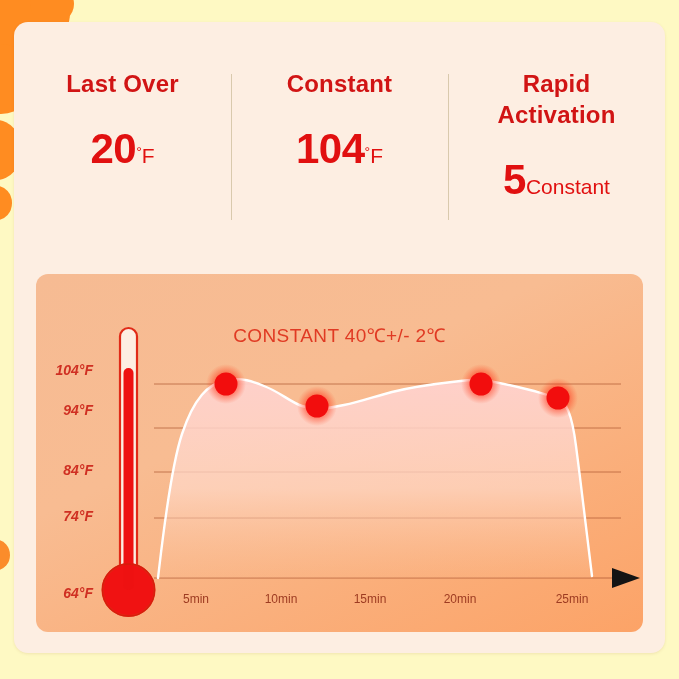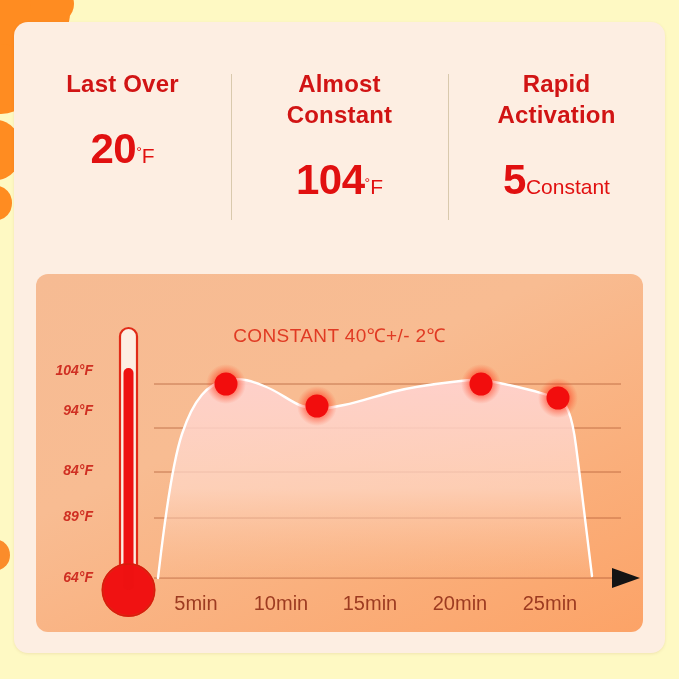--- a/index.html
+++ b/index.html
@@ -140,21 +140,21 @@
     font-size: 14px;
     font-style: italic;
     font-weight: 700;
     text-align: right;
     width: 62px;
     white-space: nowrap;
   }
   .xlab {
     position: absolute;
     color: #9d3b21;
-    font-size: 20px;
+    font-size: 12px;
     text-align: center;
     width: 80px;
     white-space: nowrap;
   }
 </style>
 </head>
 <body>
 
 <div id="root">
 
@@ -171,21 +171,20 @@
 
       <div class="stat">
         <div class="stat-title">Last Over</div>
         <div class="stat-value">
           <span class="stat-num">20</span><span class="stat-unit deg">F</span>
         </div>
       </div>
 
       <div class="stat">
         <div class="stat-title">
-          <div>Almost</div>
           <div>Constant</div>
         </div>
         <div class="stat-value">
           <span class="stat-num">104</span><span class="stat-unit deg">F</span>
         </div>
       </div>
 
       <div class="stat">
         <div class="stat-title">
           <div>Rapid</div>
@@ -277,25 +276,25 @@
           <g>
             <circle cx="522" cy="124" r="20" fill="url(#dotGlow)"></circle>
             <circle cx="522" cy="124" r="11.5" fill="#f20d0d"></circle>
           </g>
         </g>
       </svg>
 
       <div class="ylab" style="left:-5px; top:88px;">104°F</div>
       <div class="ylab" style="left:-5px; top:128px;">94°F</div>
       <div class="ylab" style="left:-5px; top:188px;">84°F</div>
-      <div class="ylab" style="left:-5px; top:234px;">89°F</div>
-      <div class="ylab" style="left:-5px; top:295px;">64°F</div>
+      <div class="ylab" style="left:-5px; top:234px;">74°F</div>
+      <div class="ylab" style="left:-5px; top:311px;">64°F</div>
 
       <div class="xlab" style="left:120px; top:318px;">5min</div>
       <div class="xlab" style="left:205px; top:318px;">10min</div>
       <div class="xlab" style="left:294px; top:318px;">15min</div>
       <div class="xlab" style="left:384px; top:318px;">20min</div>
-      <div class="xlab" style="left:474px; top:318px;">25min</div>
+      <div class="xlab" style="left:496px; top:318px;">25min</div>
 
     </div>
 
   </div>
 </div>
 
 </body></html>

